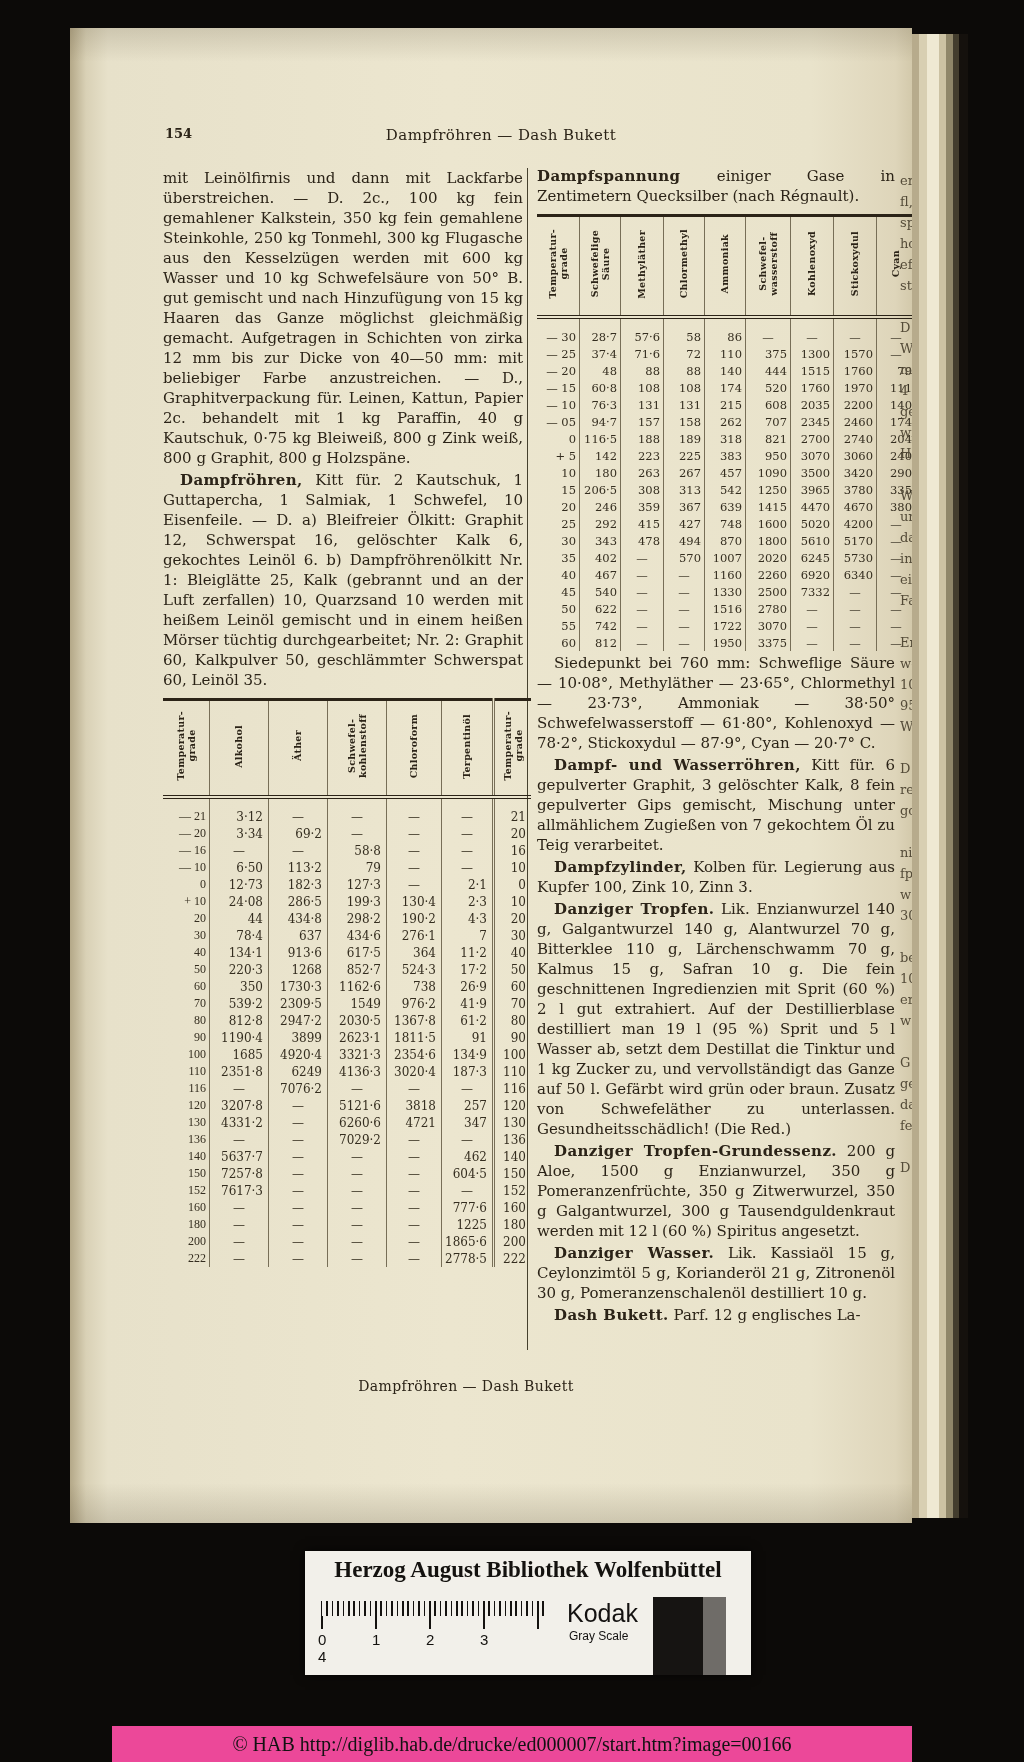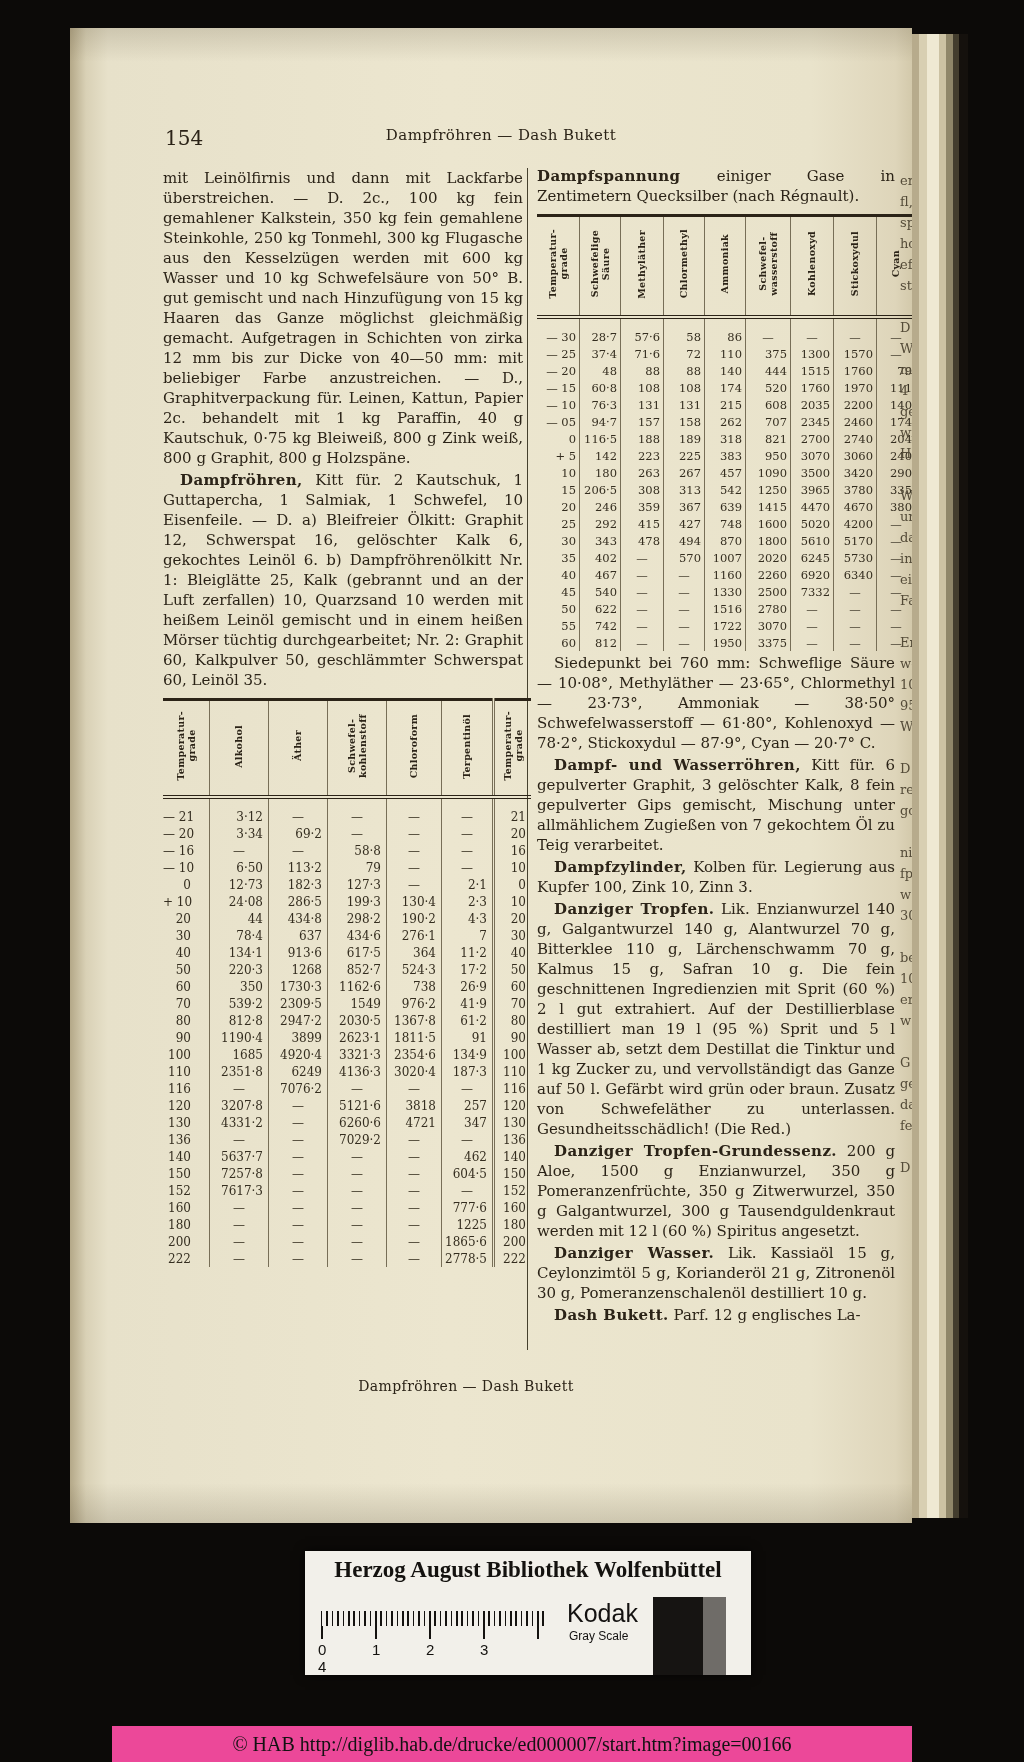--- a/index.html
+++ b/index.html
@@ -8,21 +8,21 @@
 
   
   .page{position:absolute;left:70px;top:28px;width:842px;height:1495px;
         background:linear-gradient(90deg,#b4a888 0,#d9d1b6 16px,#e7e1ca 38px,#ece6cf 45%,#e9e3cb 88%,#ded5ba 98%,#d3c9ab 100%);}
   .page::before{content:"";position:absolute;inset:0;pointer-events:none;
         background:linear-gradient(180deg,rgba(70,58,36,.16),rgba(0,0,0,0) 34px),
                    linear-gradient(0deg,rgba(70,58,36,.18),rgba(0,0,0,0) 40px);}
   .page-edges{position:absolute;left:912px;top:34px;width:56px;height:1484px;
         background:linear-gradient(90deg,#b7ab8c 0 7px,#d8cfb2 7px 15px,#efe9d3 15px 27px,#ccc2a3 27px 34px,#8f8669 34px 41px,#433d2e 41px 47px,#15110d 47px 100%);}
 
-  .pageno{position:absolute;left:95px;top:98px;font-size:20px;color:#2b2317;}
+  .pageno{position:absolute;left:95px;top:98px;font-size:13px;color:#2b2317;font-weight:bold;}
   .runhead{position:absolute;left:60px;right:40px;top:98px;text-align:center;font-size:15px;color:#2b2317;letter-spacing:.4px;}
   .runfoot{position:absolute;left:0;right:50px;top:1350px;text-align:center;font-size:14px;color:#2b2317;letter-spacing:.4px;}
   .vrule{position:absolute;left:457px;top:140px;width:1px;height:1182px;background:#45402d;}
 
   .colL{position:absolute;left:93px;top:140px;width:360px;}
   .colR{position:absolute;left:467px;top:138px;width:370px;}
 
   .par{margin:0;text-align:justify;font-size:15px;line-height:20px;color:#2b2317;}
   .colR .par{padding-right:12px;}
   .par.indent{text-indent:17px;margin-top:2px;}
@@ -39,39 +39,39 @@
         font-size:9.5px;line-height:1.2;white-space:pre-line;color:#2b2317;letter-spacing:.3px;}
   .tablewrap td{height:17px;font-size:12px;color:#342d1f;text-align:right;padding:0 5px 0 0;white-space:nowrap;}
   .tablewrap tbody tr:first-child td{padding-top:9px;}
   .tablewrap td.dash{text-align:center;padding:0;color:#443d2d;}
 
   .liq th{height:88px;}
   .liq th:nth-child(1){width:46px}.liq th:nth-child(2){width:58px}.liq th:nth-child(3){width:58px}
   .liq th:nth-child(4){width:58px}.liq th:nth-child(5){width:54px}.liq th:nth-child(6){width:50px}
   .liq th:nth-child(7){width:36px}
   .liq td:last-child,.liq th:last-child{border-left:3px double #776e57;}
-  .liq td:first-child{padding-right:18px;}
+  .liq td:first-child{padding-right:3px;font-family:Liberation Serif, serif;}
 
   .gas th{height:92px;}
   .gas th:nth-child(1){width:42px}.gas th:nth-child(2){width:40px}.gas th:nth-child(3){width:42px}
   .gas th:nth-child(4){width:40px}.gas th:nth-child(5){width:40px}.gas th:nth-child(6){width:44px}
   .gas th:nth-child(7){width:42px}.gas th:nth-child(8){width:42px}.gas th:nth-child(9){width:38px}
   .gas td{font-size:11.5px;padding-right:3px;}
 
   
   .edge{position:absolute;left:830px;top:142px;width:15px;height:1180px;overflow:hidden;
         font-size:13px;color:#544b38;}
   .edge div{height:21px;line-height:21px;overflow:hidden;white-space:nowrap;}
 
   
   .label{position:absolute;left:305px;top:1551px;width:446px;height:124px;background:#f2f0ea;
          box-shadow:0 0 10px rgba(0,0,0,.7);}
   .label-title{margin:6px 6px 0;text-align:center;font-family:"Liberation Serif",serif;
          font-weight:bold;font-size:23px;color:#14120f;white-space:nowrap;}
-  .ruler{position:absolute;left:16px;top:60px;width:228px;}
+  .ruler{position:absolute;left:16px;top:50px;width:228px;}
   .ticks{height:15px;width:224px;background:repeating-linear-gradient(90deg,#14120f 0 1.5px,rgba(0,0,0,0) 1.5px 5.4px);}
   .majors{height:13px;width:224px;background:repeating-linear-gradient(90deg,#14120f 0 2px,rgba(0,0,0,0) 2px 54px);}
   .nums{margin-top:2px;font-family:"Liberation Sans",sans-serif;font-size:15px;color:#14120f;}
   .nums span{display:inline-block;width:54px;transform:translateX(-3px);}
   .kodak{position:absolute;left:262px;top:48px;font-family:"Liberation Sans",sans-serif;
          font-weight:normal;font-size:25px;color:#131110;}
   .kodak-sub{position:absolute;left:264px;top:78px;font-family:"Liberation Sans",sans-serif;
          font-size:12px;color:#131110;}
   .patch-black{position:absolute;left:348px;top:46px;width:50px;height:78px;background:#161412;}
   .patch-gray{position:absolute;left:398px;top:46px;width:23px;height:78px;background:#6f6c68;}

